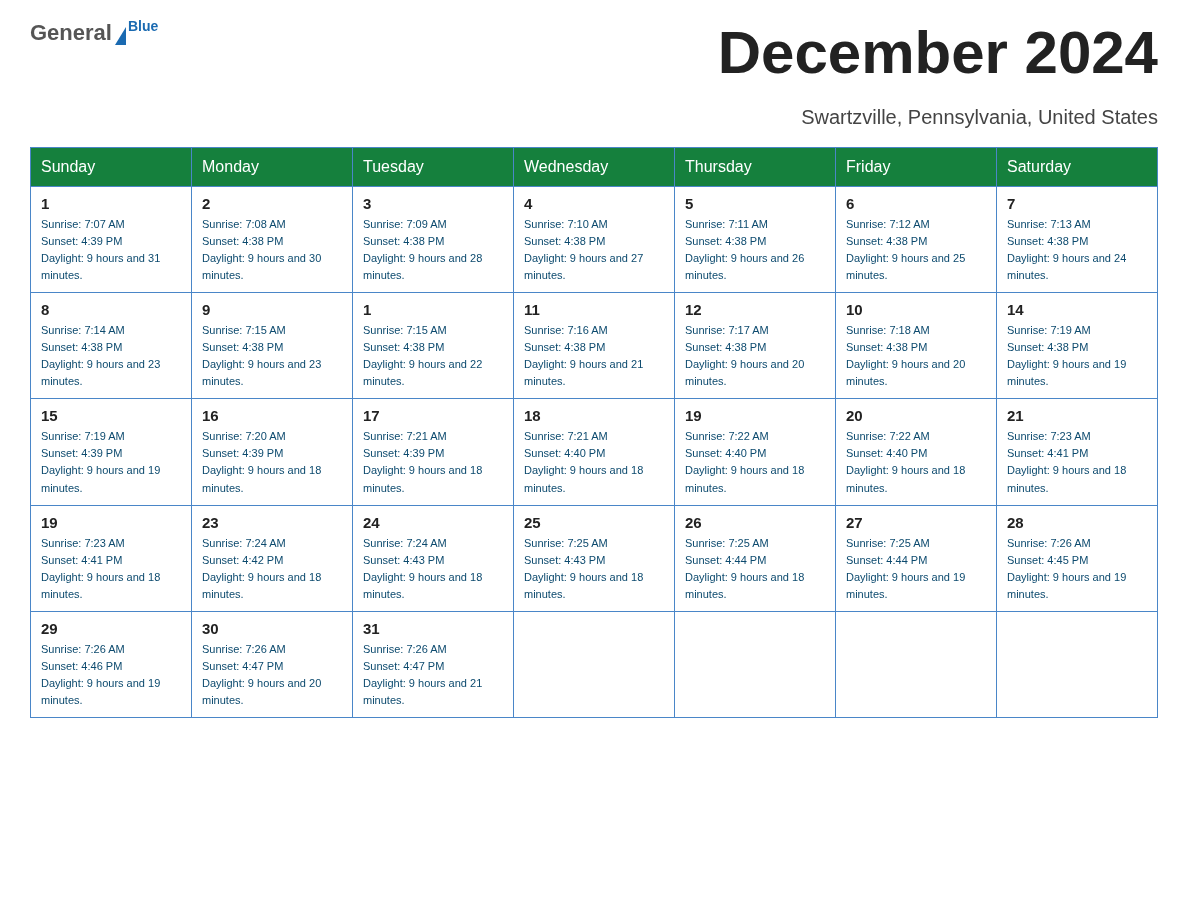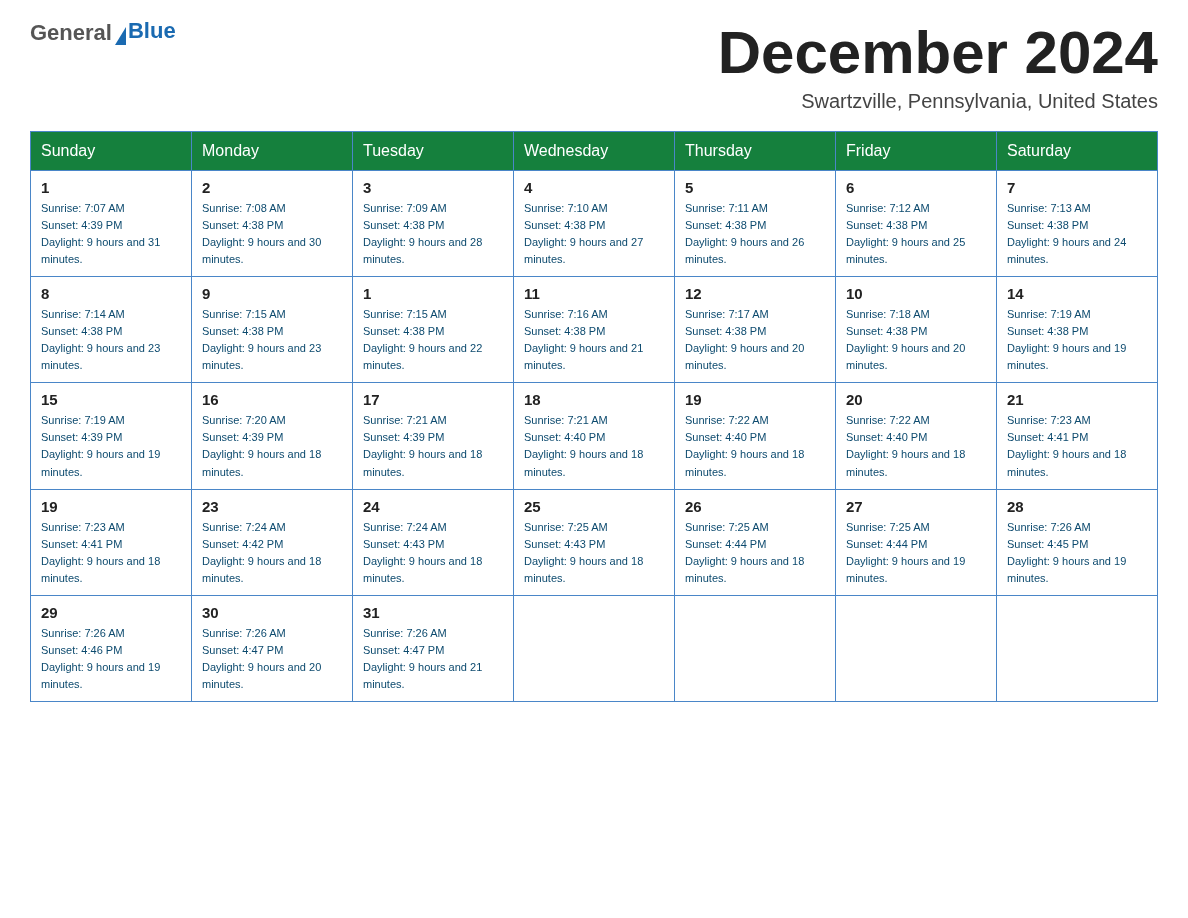--- a/index.html
+++ b/index.html
@@ -26,21 +26,21 @@
     .month-title {
       font-size: 60px;
       font-weight: bold;
       color: #222;
       line-height: 1.1;
     }
 
     .location-title {
       font-size: 20px;
       color: #444;
-      margin-top: 4px;
+      margin-top: 20px;
     }
 
     .calendar-table {
       width: 100%;
       border-collapse: collapse;
       border: 1.5px solid #4a86c8;
     }
 
     .calendar-table thead tr th {
       background-color: #15803d;
@@ -100,21 +100,21 @@
 </head>
 <body>
 
 <div class="header-area">
   <div class="logo-container">
     <div class="logo-line1">
       <span style="font-size:22px;font-weight:bold;color:#555;font-family:Arial,sans-serif;">General</span>
       <span style="display:inline-block;width:0;height:0;border-left:11px solid transparent;border-bottom:18px solid #1a6ab1;margin-left:3px;position:relative;top:3px;"></span>
     </div>
     <div class="logo-line2">
-      <span style="font-size:22px;font-weight:bold;color:#1a6ab1;font-family:Arial,sans-serif;">Blue</span>
+      <span style="font-size:14px;font-weight:bold;color:#1a6ab1;font-family:Arial,sans-serif;">Blue</span>
     </div>
   </div>
 
   <div class="title-area">
     <div class="month-title">December 2024</div>
     <div class="location-title">Swartzville, Pennsylvania, United States</div>
   </div>
 </div>
 
 <table class="calendar-table">

